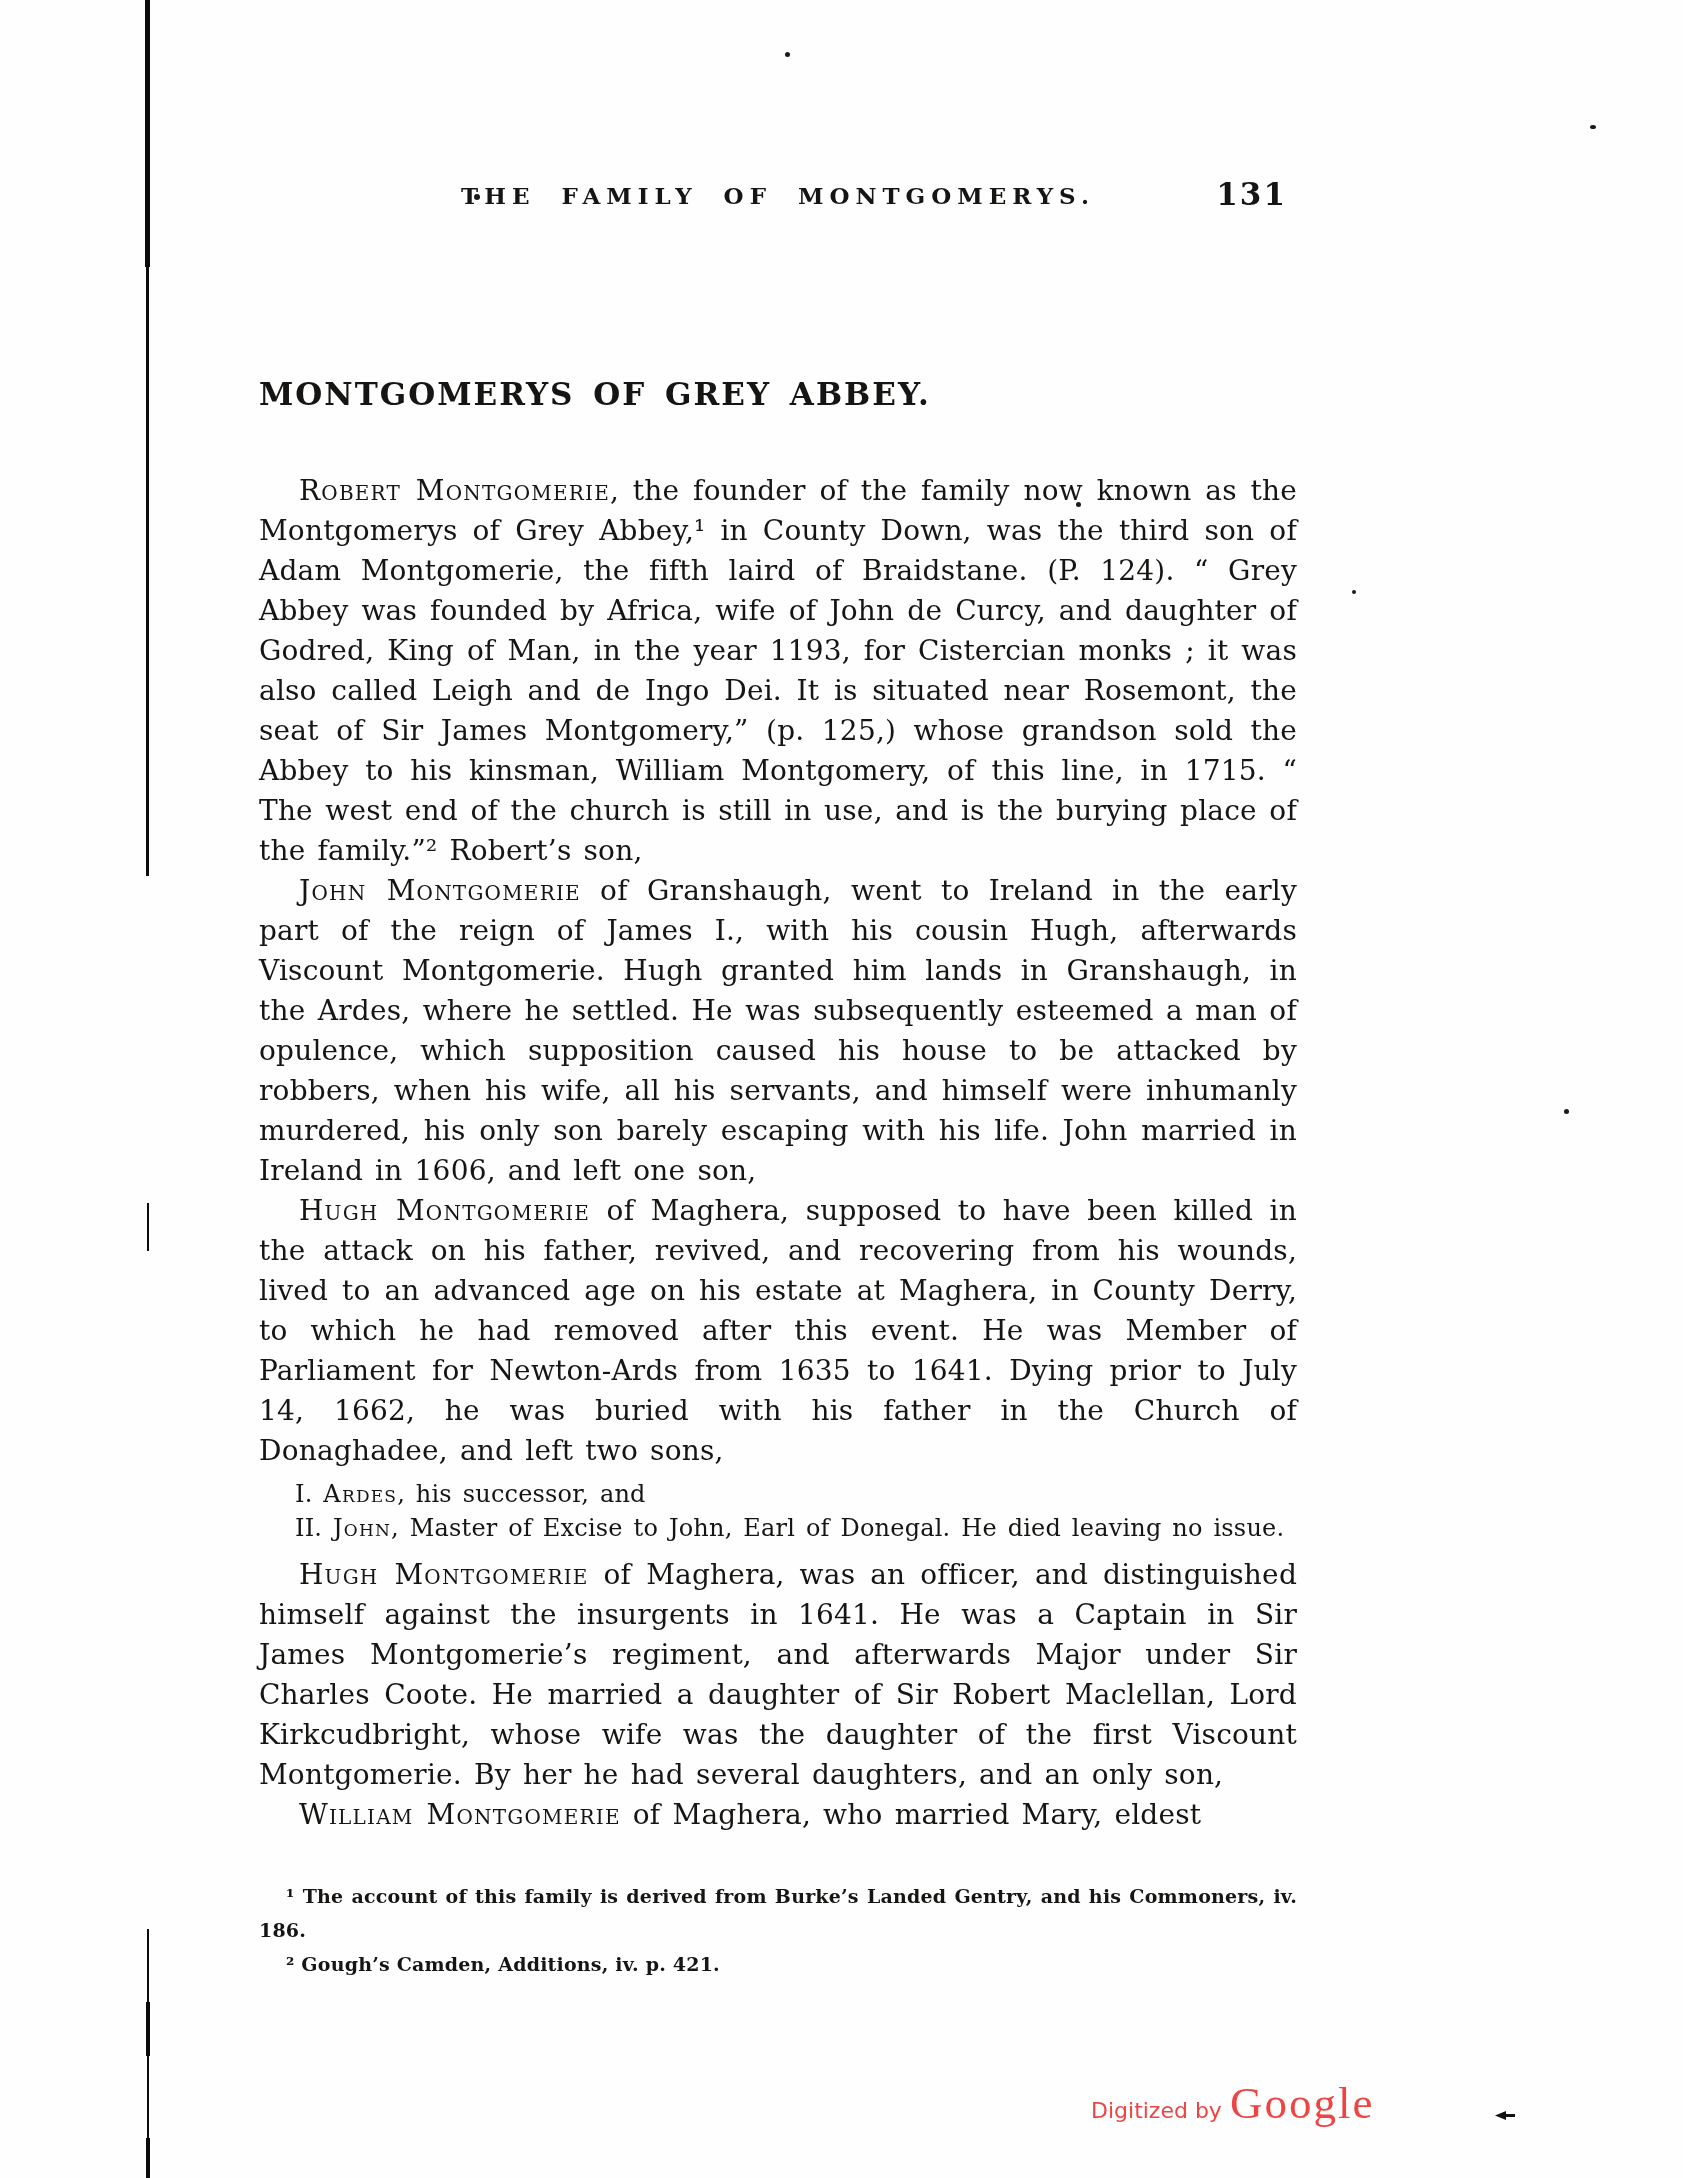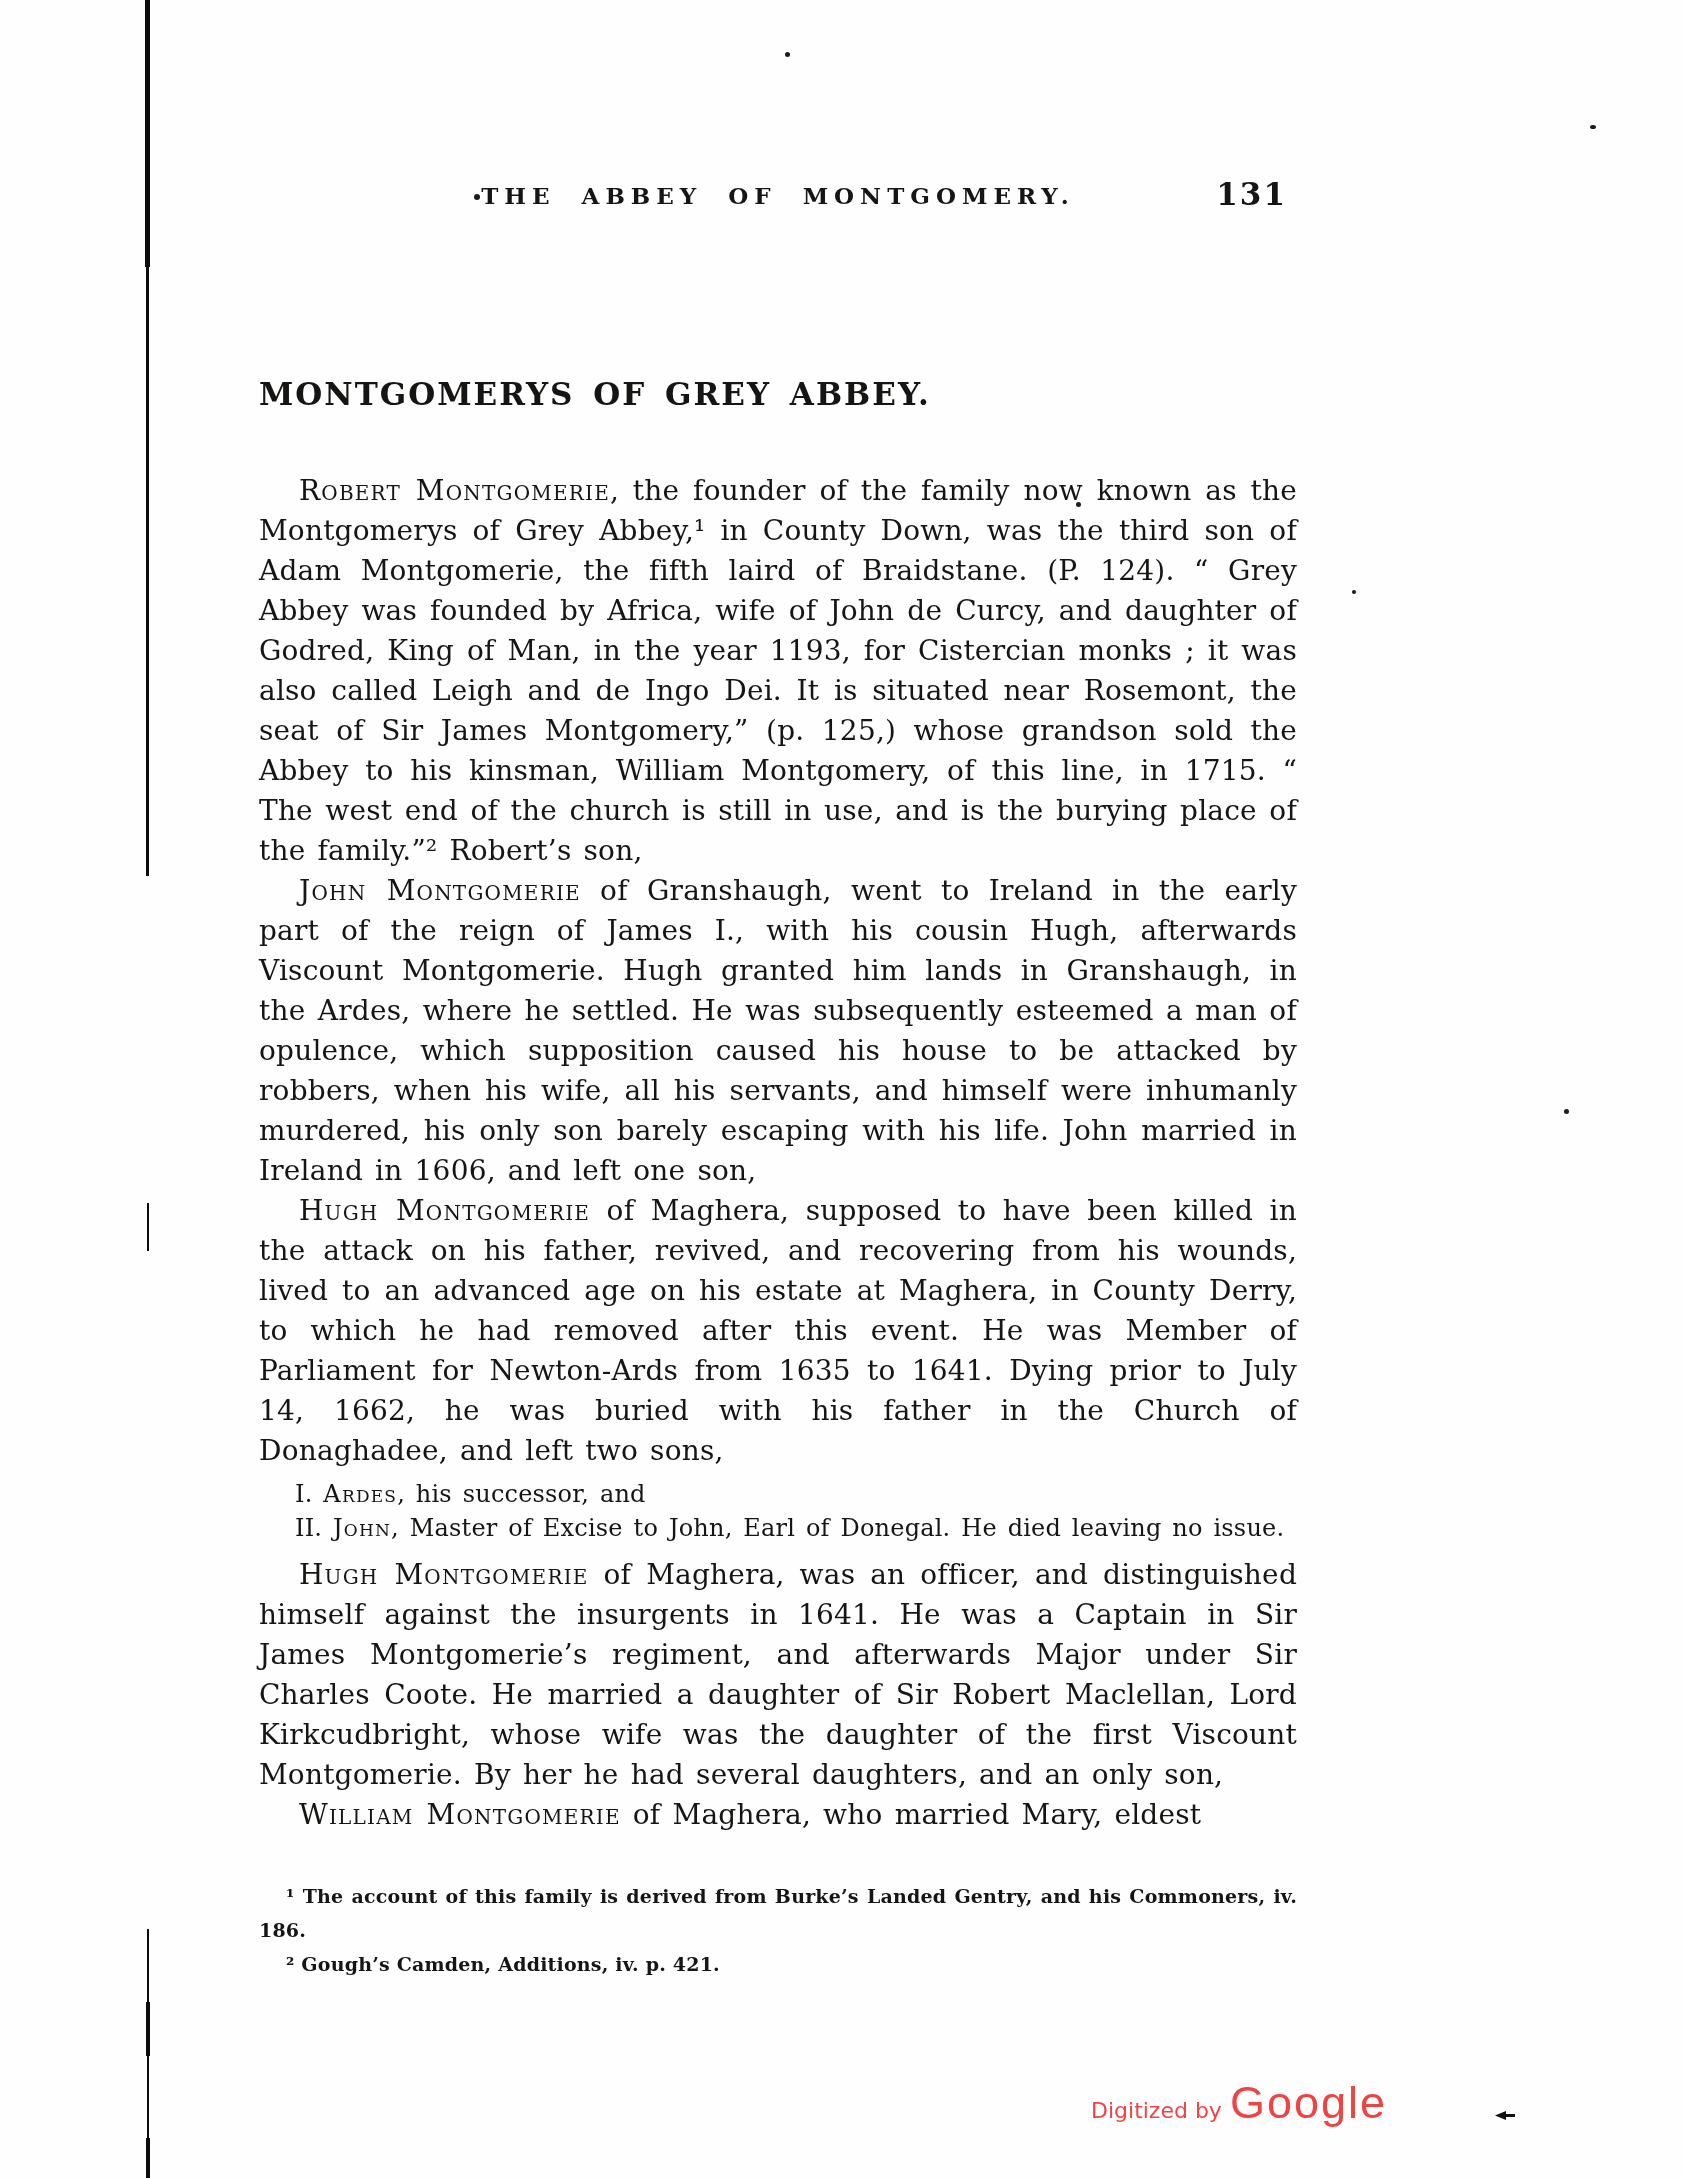--- a/index.html
+++ b/index.html
@@ -35,21 +35,21 @@
   .booklist .item{padding-left:48px;text-indent:-48px;margin:0;}
 
   
   .footnotes{position:absolute;left:259px;top:1879px;width:1038px;
     font-size:19px;line-height:34px;text-align:justify;font-weight:bold;letter-spacing:0.2px;}
   .footnotes p{margin:0;text-indent:27px;}
 
   
   .watermark{position:absolute;left:1091px;top:2077px;display:flex;align-items:baseline;color:#ef4444;}
   .wm-prefix{font-family:"DejaVu Sans",sans-serif;font-size:22px;margin-right:8px;}
-  .wm-logo{font-family:Liberation Sans, sans-serif;font-size:45px;letter-spacing:2px;}
+  .wm-logo{font-family:Liberation Serif, serif;font-size:45px;letter-spacing:2px;}
 </style>
 </head>
 <body>
 
 <div id="page">
 
   <div class="gutter" style="left:145px;top:0;width:5px;height:267px;"></div>
   <div class="gutter" style="left:146px;top:262px;width:3px;height:614px;"></div>
   <div class="gutter" style="left:147px;top:1203px;width:2px;height:48px;"></div>
   <div class="gutter" style="left:147px;top:1929px;width:2px;height:249px;"></div>
@@ -58,21 +58,21 @@
 
   <div class="speck" style="left:785px;top:52px;width:5px;height:5px;"></div>
   <div class="speck" style="left:474px;top:194px;width:6px;height:6px;"></div>
   <div class="speck" style="left:1590px;top:125px;width:6px;height:4px;"></div>
   <div class="speck" style="left:1076px;top:502px;width:5px;height:5px;"></div>
   <div class="speck" style="left:1352px;top:590px;width:4px;height:4px;"></div>
   <div class="speck" style="left:1564px;top:1109px;width:5px;height:5px;"></div>
   <div class="scan-mark" style="left:1495px;top:2111px;width:20px;height:9px;"></div>
 
   <div class="header">
-    <div class="running-title">THE ABBEY OF MONTGOMERY.</div>
+    <div class="running-title">THE FAMILY OF MONTGOMERYS.</div>
     <div class="page-number">131</div>
   </div>
 
   <div class="section-title">MONTGOMERYS OF GREY ABBEY.</div>
 
   <div class="body-text">
     <p><span class="sc">Robert Montgomerie</span><span>, the founder of the family now known as the Montgomerys of Grey Abbey,¹ in County Down, was the third son of Adam Montgomerie, the fifth laird of Braidstane.  (P. 124).  “ Grey Abbey was founded by Africa, wife of John de Curcy, and daughter of Godred, King of Man, in the year 1193, for Cistercian monks ; it was also called Leigh and de Ingo Dei.  It is situated near Rosemont, the seat of Sir James Montgomery,” (p. 125,) whose grandson sold the Abbey to his kinsman, William Montgomery, of this line, in 1715.  “ The west end of the church is still in use, and is the burying place of the family.”²  Robert’s son,</span></p>
     <p><span class="sc">John Montgomerie</span><span> of Granshaugh, went to Ireland in the early part of the reign of James I., with his cousin Hugh, afterwards Viscount Montgomerie.  Hugh granted him lands in Granshaugh, in the Ardes, where he settled.  He was subsequently esteemed a man of opulence, which supposition caused his house to be attacked by robbers, when his wife, all his servants, and himself were inhumanly murdered, his only son barely escaping with his life.  John married in Ireland in 1606, and left one son,</span></p>
     <p><span class="sc">Hugh Montgomerie</span><span> of Maghera, supposed to have been killed in the attack on his father, revived, and recovering from his wounds, lived to an advanced age on his estate at Maghera, in County Derry, to which he had removed after this event.  He was Member of Parliament for Newton-Ards from 1635 to 1641.  Dying prior to July 14, 1662, he was buried with his father in the Church of Donaghadee, and left two sons,</span></p>
     <div class="booklist">

